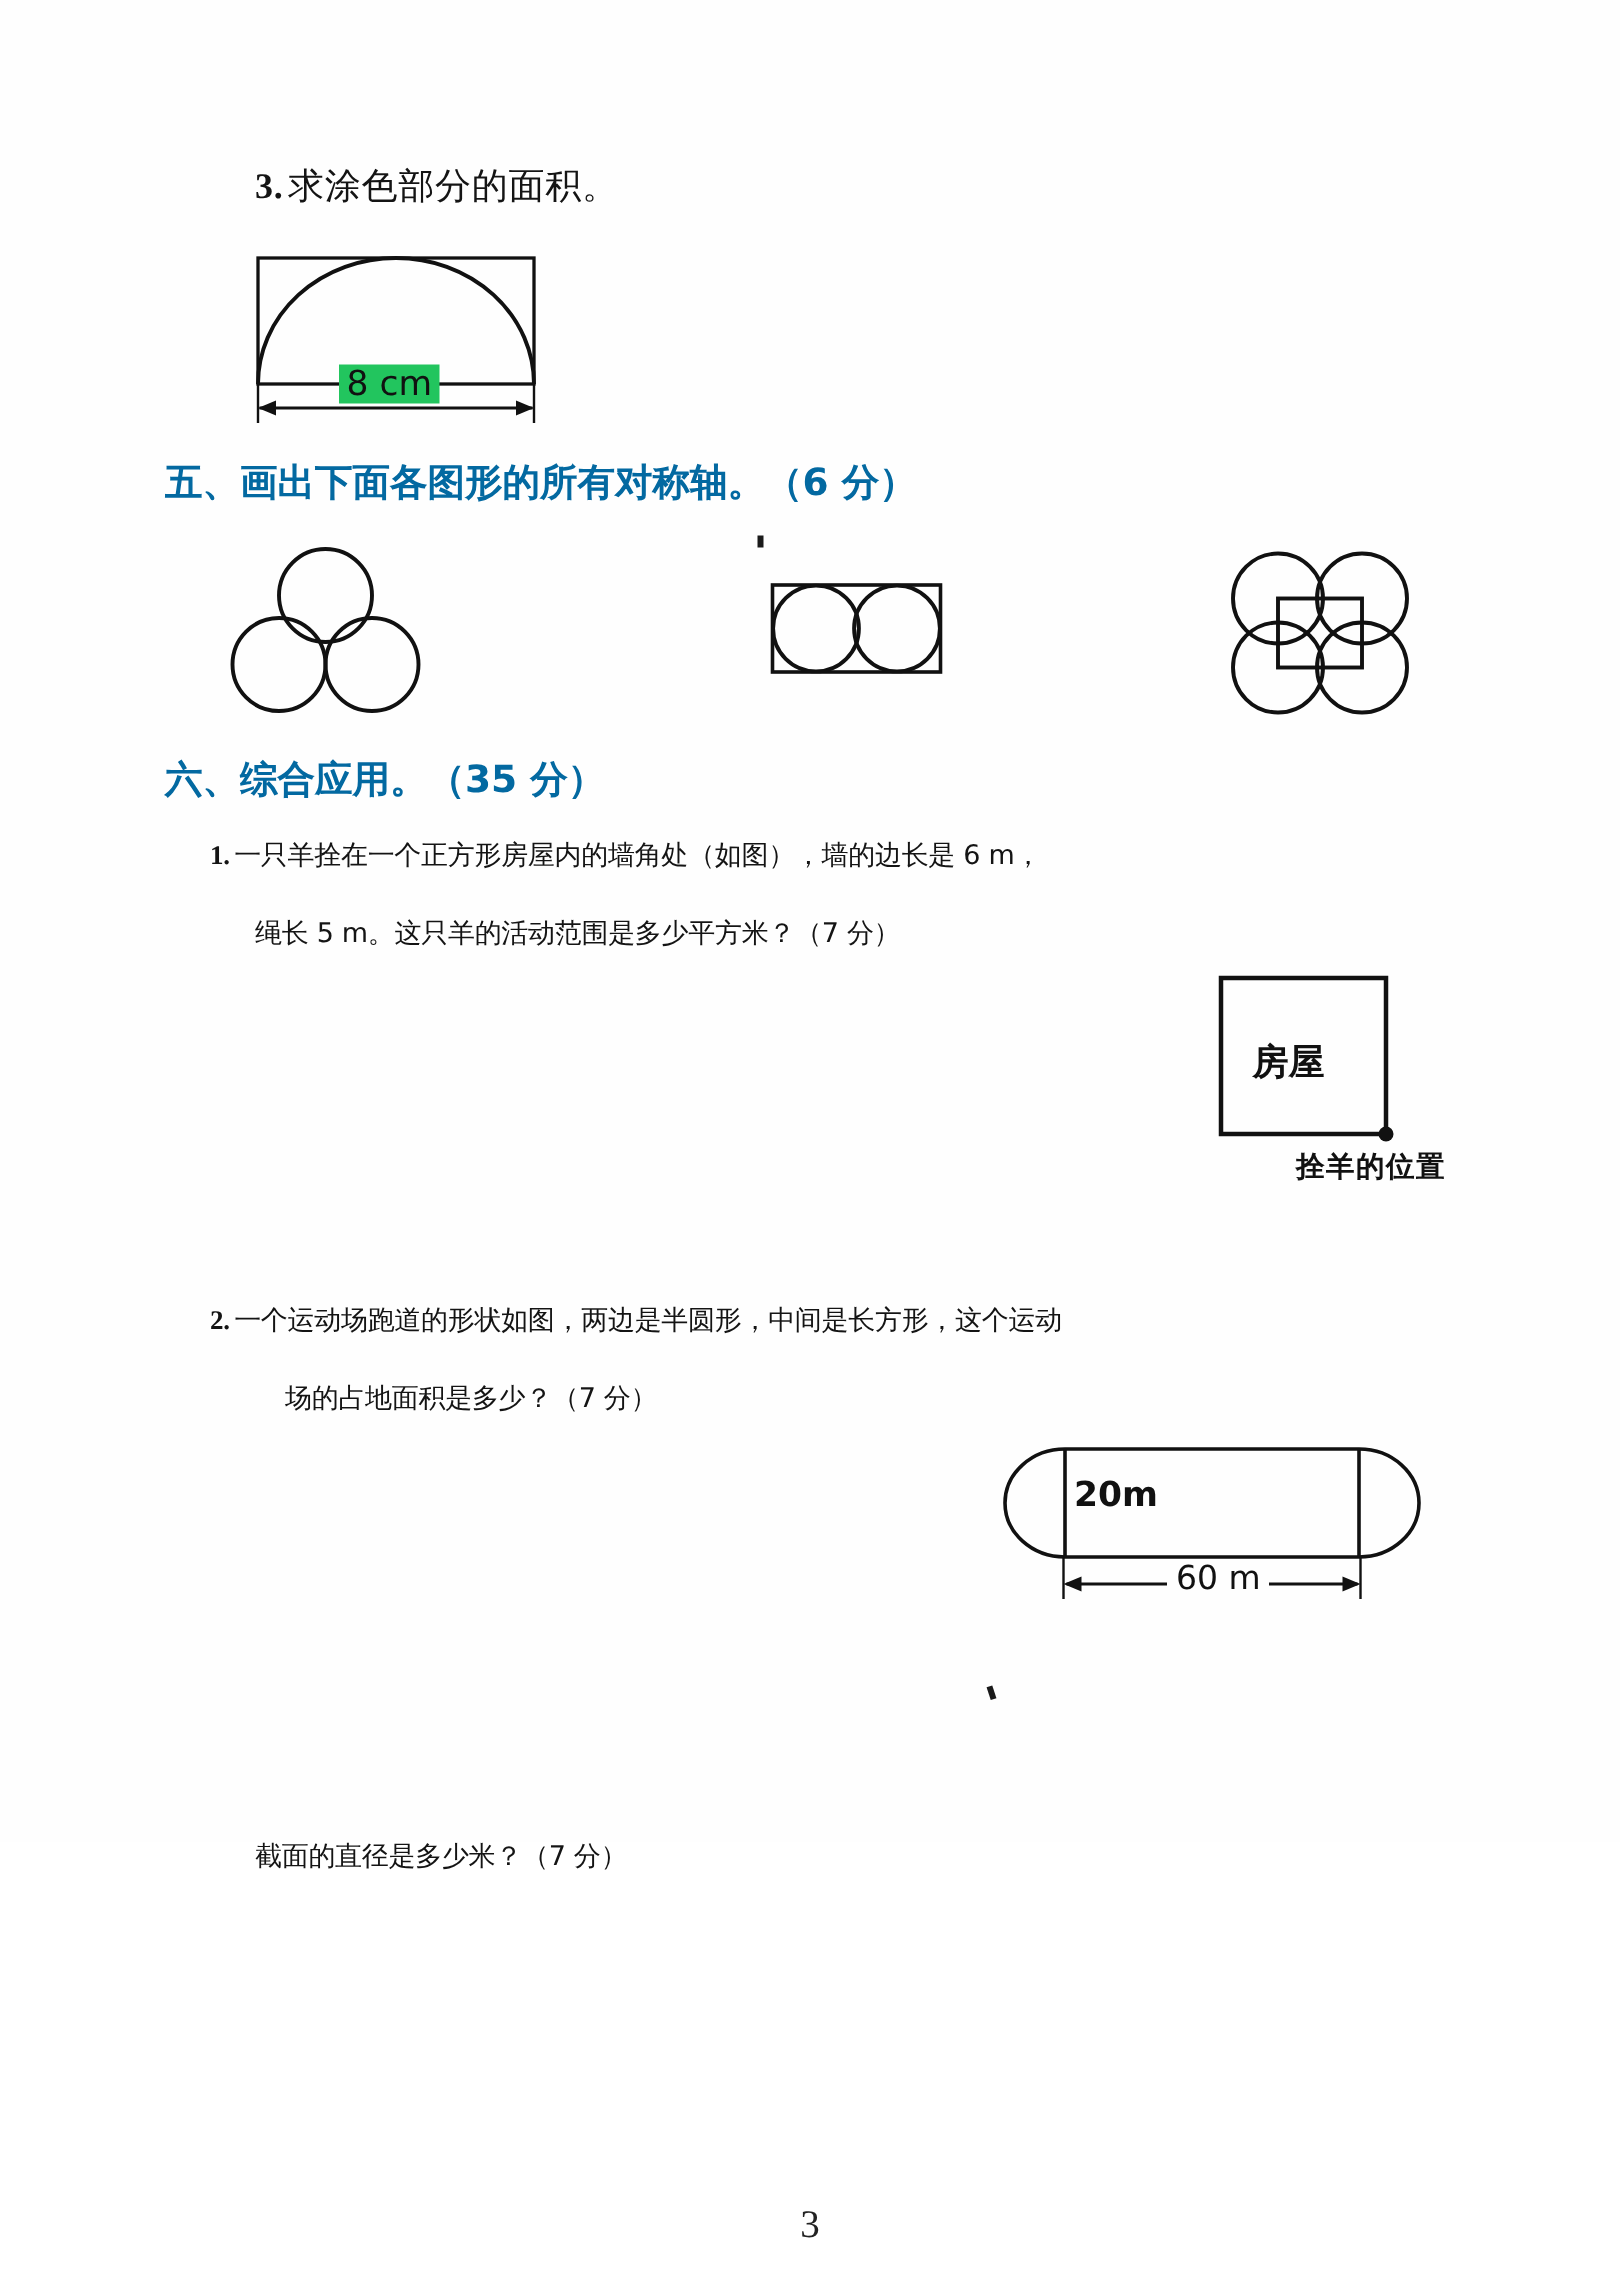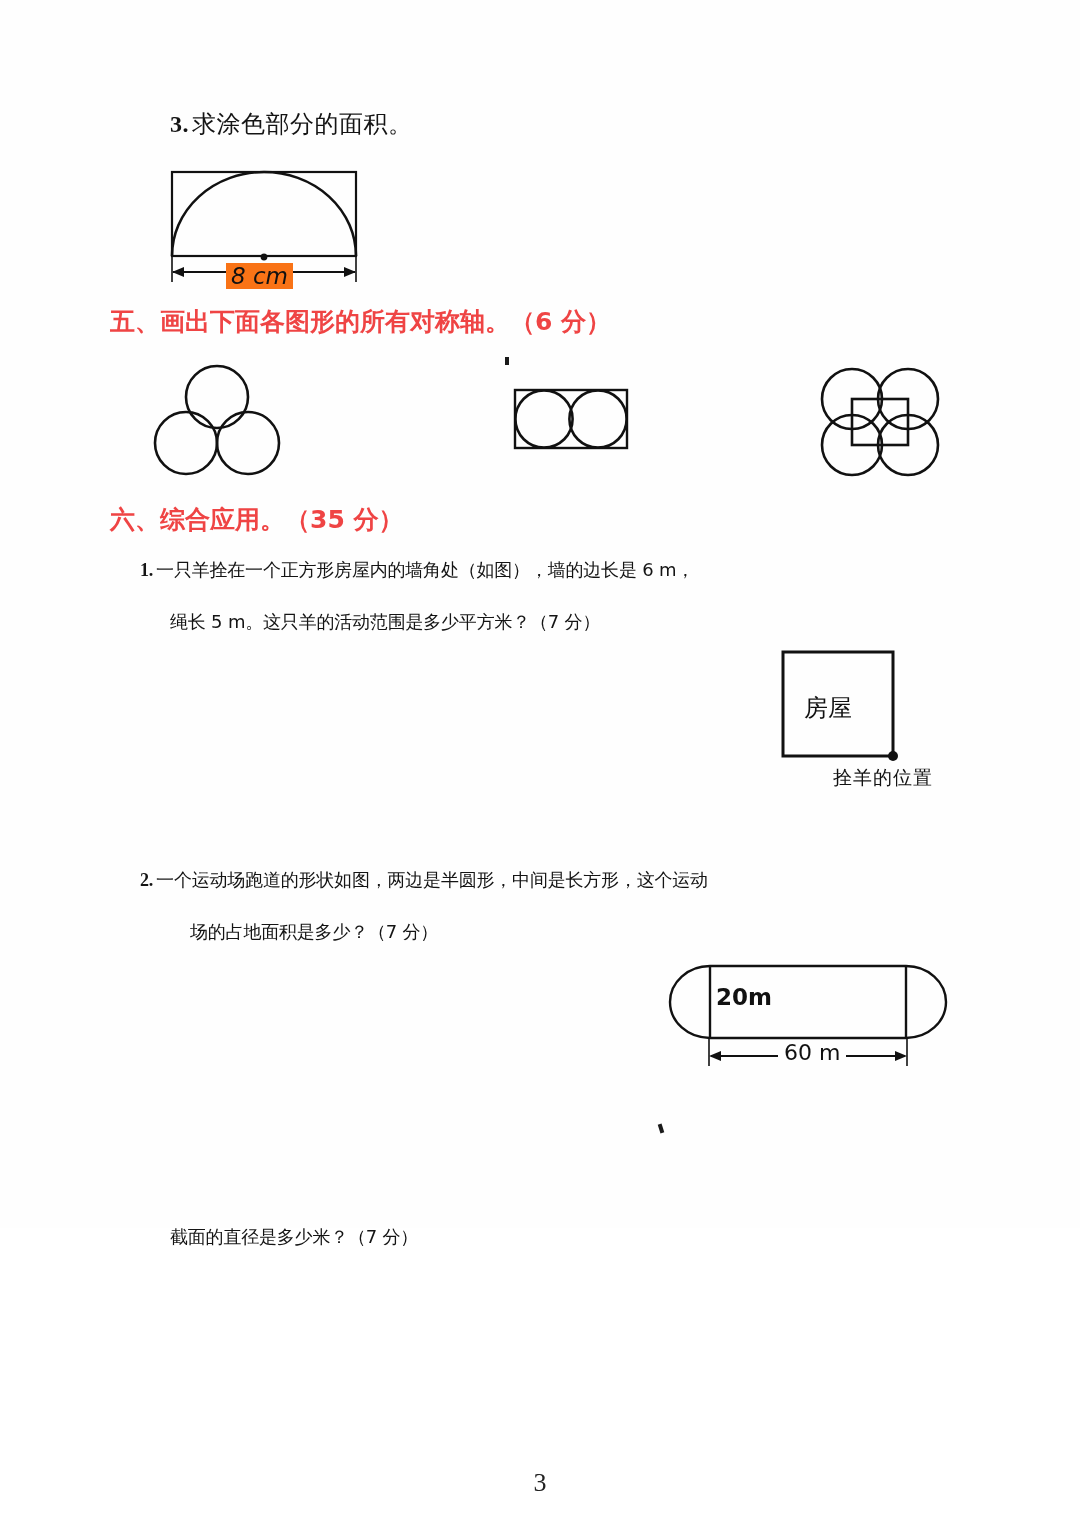--- a/index.html
+++ b/index.html
@@ -35,21 +35,21 @@
   .qnum {
     font-weight: bold;
     font-family: "Liberation Serif", serif;
     margin-right: 3px;
   }
   .section-head {
     position: absolute;
     font-size: 25px;
     font-weight: bold;
     white-space: nowrap;
-    color: #ef4444;
+    color: #0369a1;
     font-family: "DejaVu Sans", "Liberation Sans", sans-serif;
     letter-spacing: 0px;
   }
 
   .body-text {
     position: absolute;
     font-size: 18px;
     white-space: nowrap;
     color: #141414;
     font-family: "DejaVu Sans", "Liberation Sans", sans-serif;
@@ -101,21 +101,21 @@
 
       <circle cx="104" cy="97" r="3.4" fill="#111"></circle>
 
       <line x1="13" y1="112" x2="195" y2="112" stroke="#111" stroke-width="2"></line>
       <path d="M 12 112 L 24 107 L 24 117 Z" fill="#111"></path>
       <path d="M 196 112 L 184 107 L 184 117 Z" fill="#111"></path>
 
       <line x1="12" y1="96" x2="12" y2="122" stroke="#111" stroke-width="1.6"></line>
       <line x1="196" y1="96" x2="196" y2="122" stroke="#111" stroke-width="1.6"></line>
     </svg>
-    <div class="diagram-label" style="left:66px; top:103px; font-size:23px; background:#f97316; padding:0 5px;font-style:italic;">8 cm</div>
+    <div class="diagram-label" style="left:66px; top:83px; font-size:23px; background:#22c55e; padding:0 5px;">8 cm</div>
   </div>
 
   <div class="section-head" style="left:110px; top:305px;">五、画出下面各图形的所有对称轴。（6 分）</div>
 
   <div class="artifact" style="left:505px; top:357px; width:4px; height:8px;"></div>
 
   <div class="figure" style="left:145px; top:365px;">
     <svg width="150" height="110" viewBox="0 0 150 110">
       <circle cx="72" cy="32" r="31" fill="none" stroke="#111" stroke-width="2.6"></circle>
       <circle cx="41" cy="78" r="31" fill="none" stroke="#111" stroke-width="2.6"></circle>
@@ -141,21 +141,21 @@
     </svg>
   </div>
 
   <div class="section-head" style="left:110px; top:503px;">六、综合应用。（35 分）</div>
 
   <div class="body-text" style="left:140px; top:558px;">
     <span class="qnum">1.</span><span>一只羊拴在一个正方形房屋内的墙角处（如图），墙的边长是 6 m，</span>
   </div>
   <div class="body-text" style="left:170px; top:610px;">绳长 5 m。这只羊的活动范围是多少平方米？（7 分）</div>
 
-  <div class="figure" style="left:777px; top:646px;">
+  <div class="figure" style="left:808px; top:646px;font-weight:bold;">
     <svg width="180" height="150" viewBox="0 0 180 150">
       <rect x="6" y="6" width="110" height="104" fill="none" stroke="#111" stroke-width="3"></rect>
       <circle cx="116" cy="110" r="5" fill="#111"></circle>
     </svg>
     <div class="diagram-label" style="left:27px; top:46px; font-size:24px;">房屋</div>
     <div class="diagram-label" style="left:56px; top:119px; font-size:19px; letter-spacing:1px;">拴羊的位置</div>
   </div>
 
   <div class="body-text" style="left:140px; top:868px;">
     <span class="qnum">2.</span><span>一个运动场跑道的形状如图，两边是半圆形，中间是长方形，这个运动</span>

